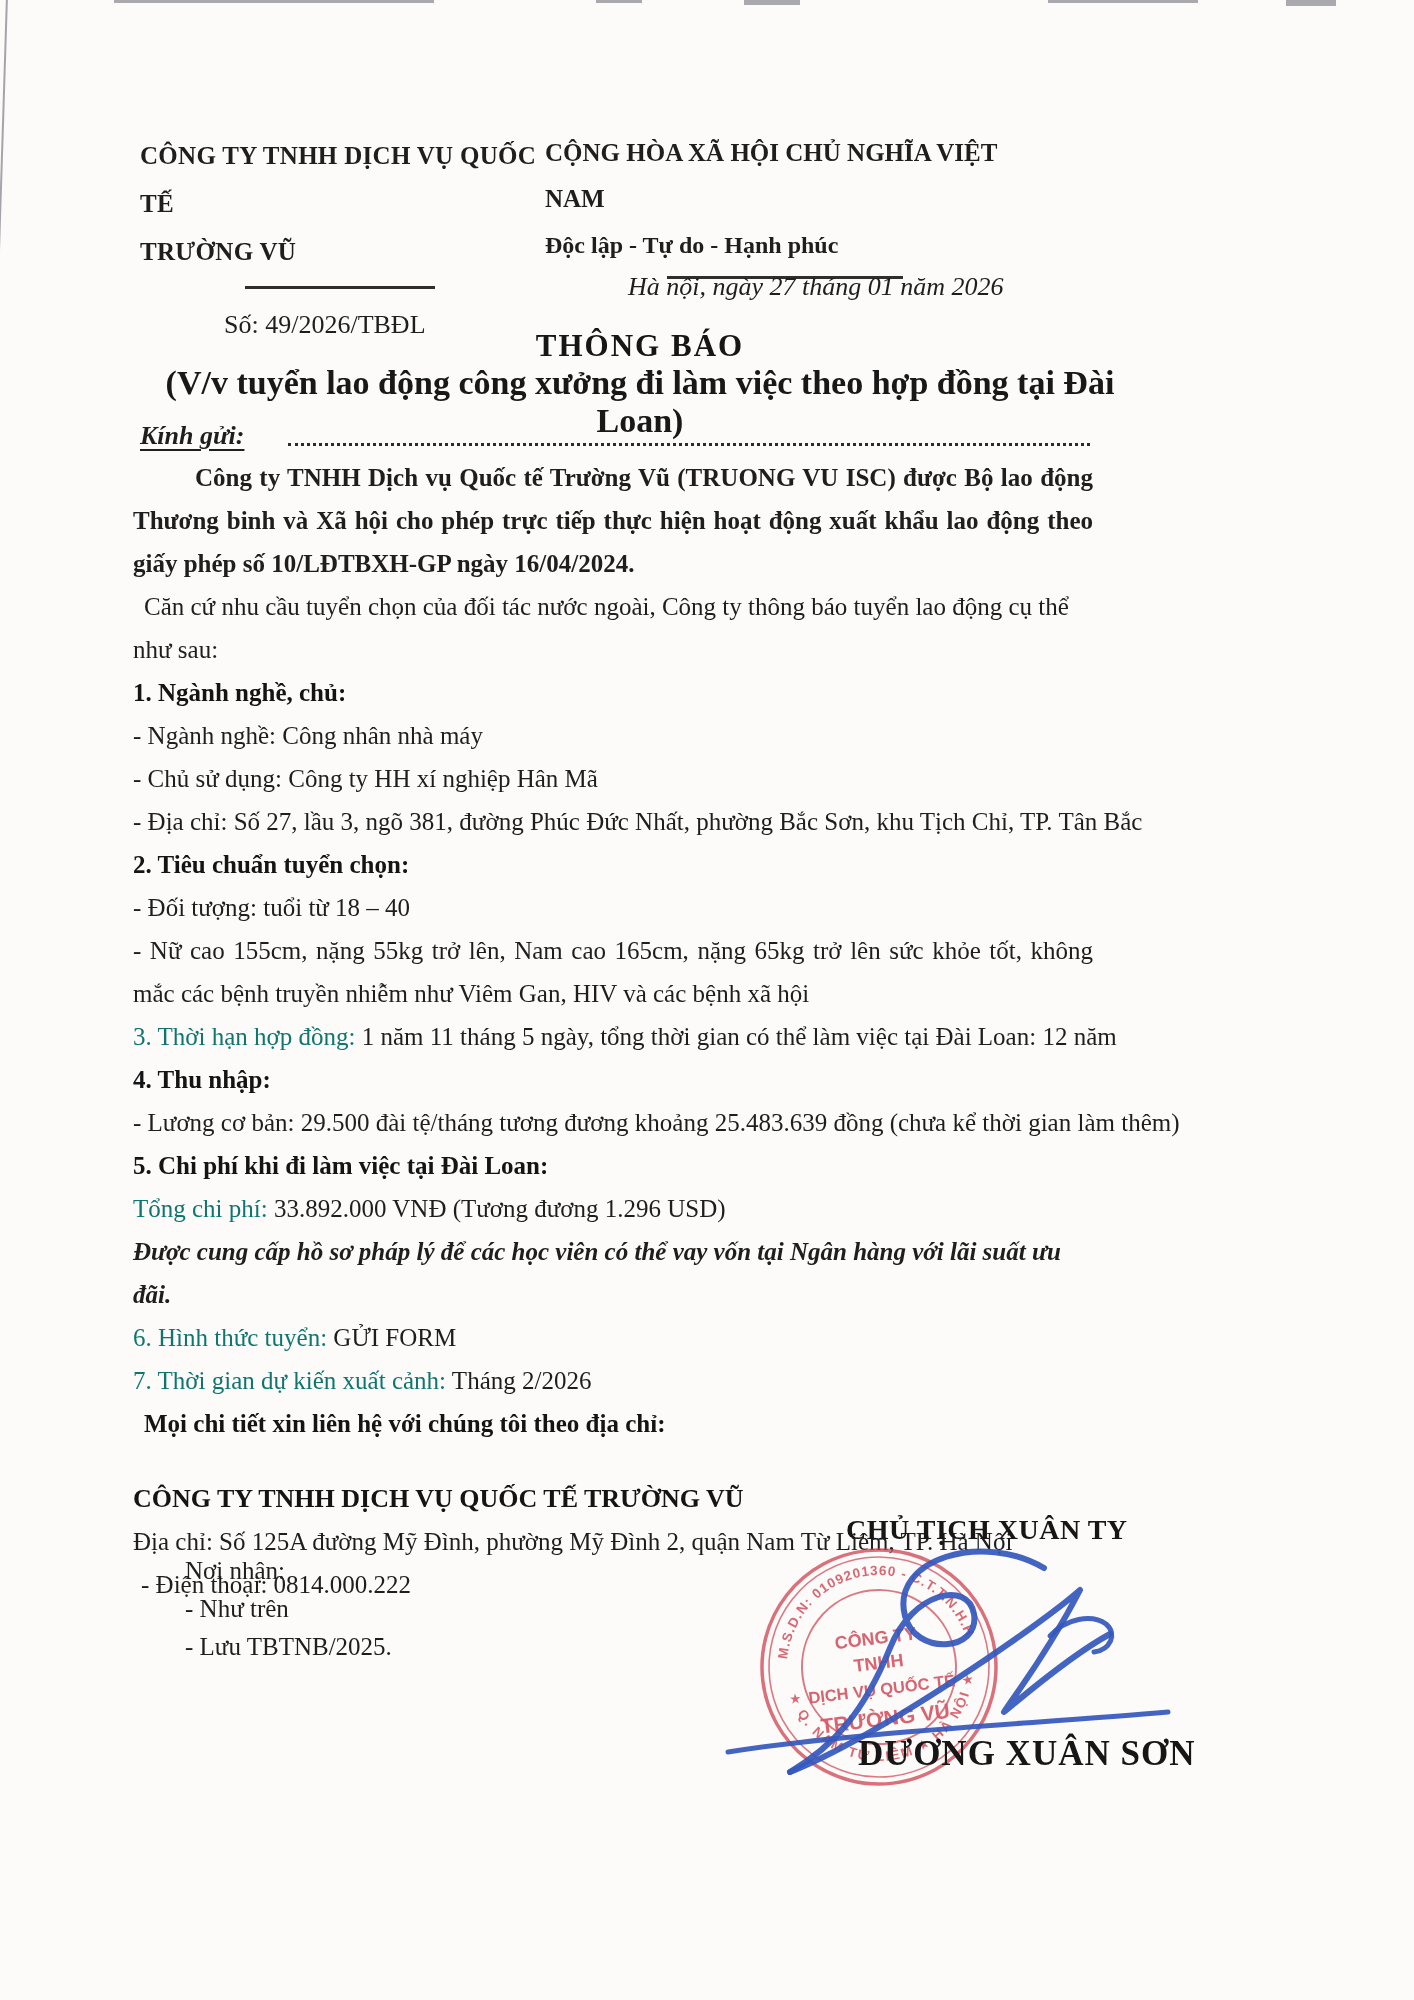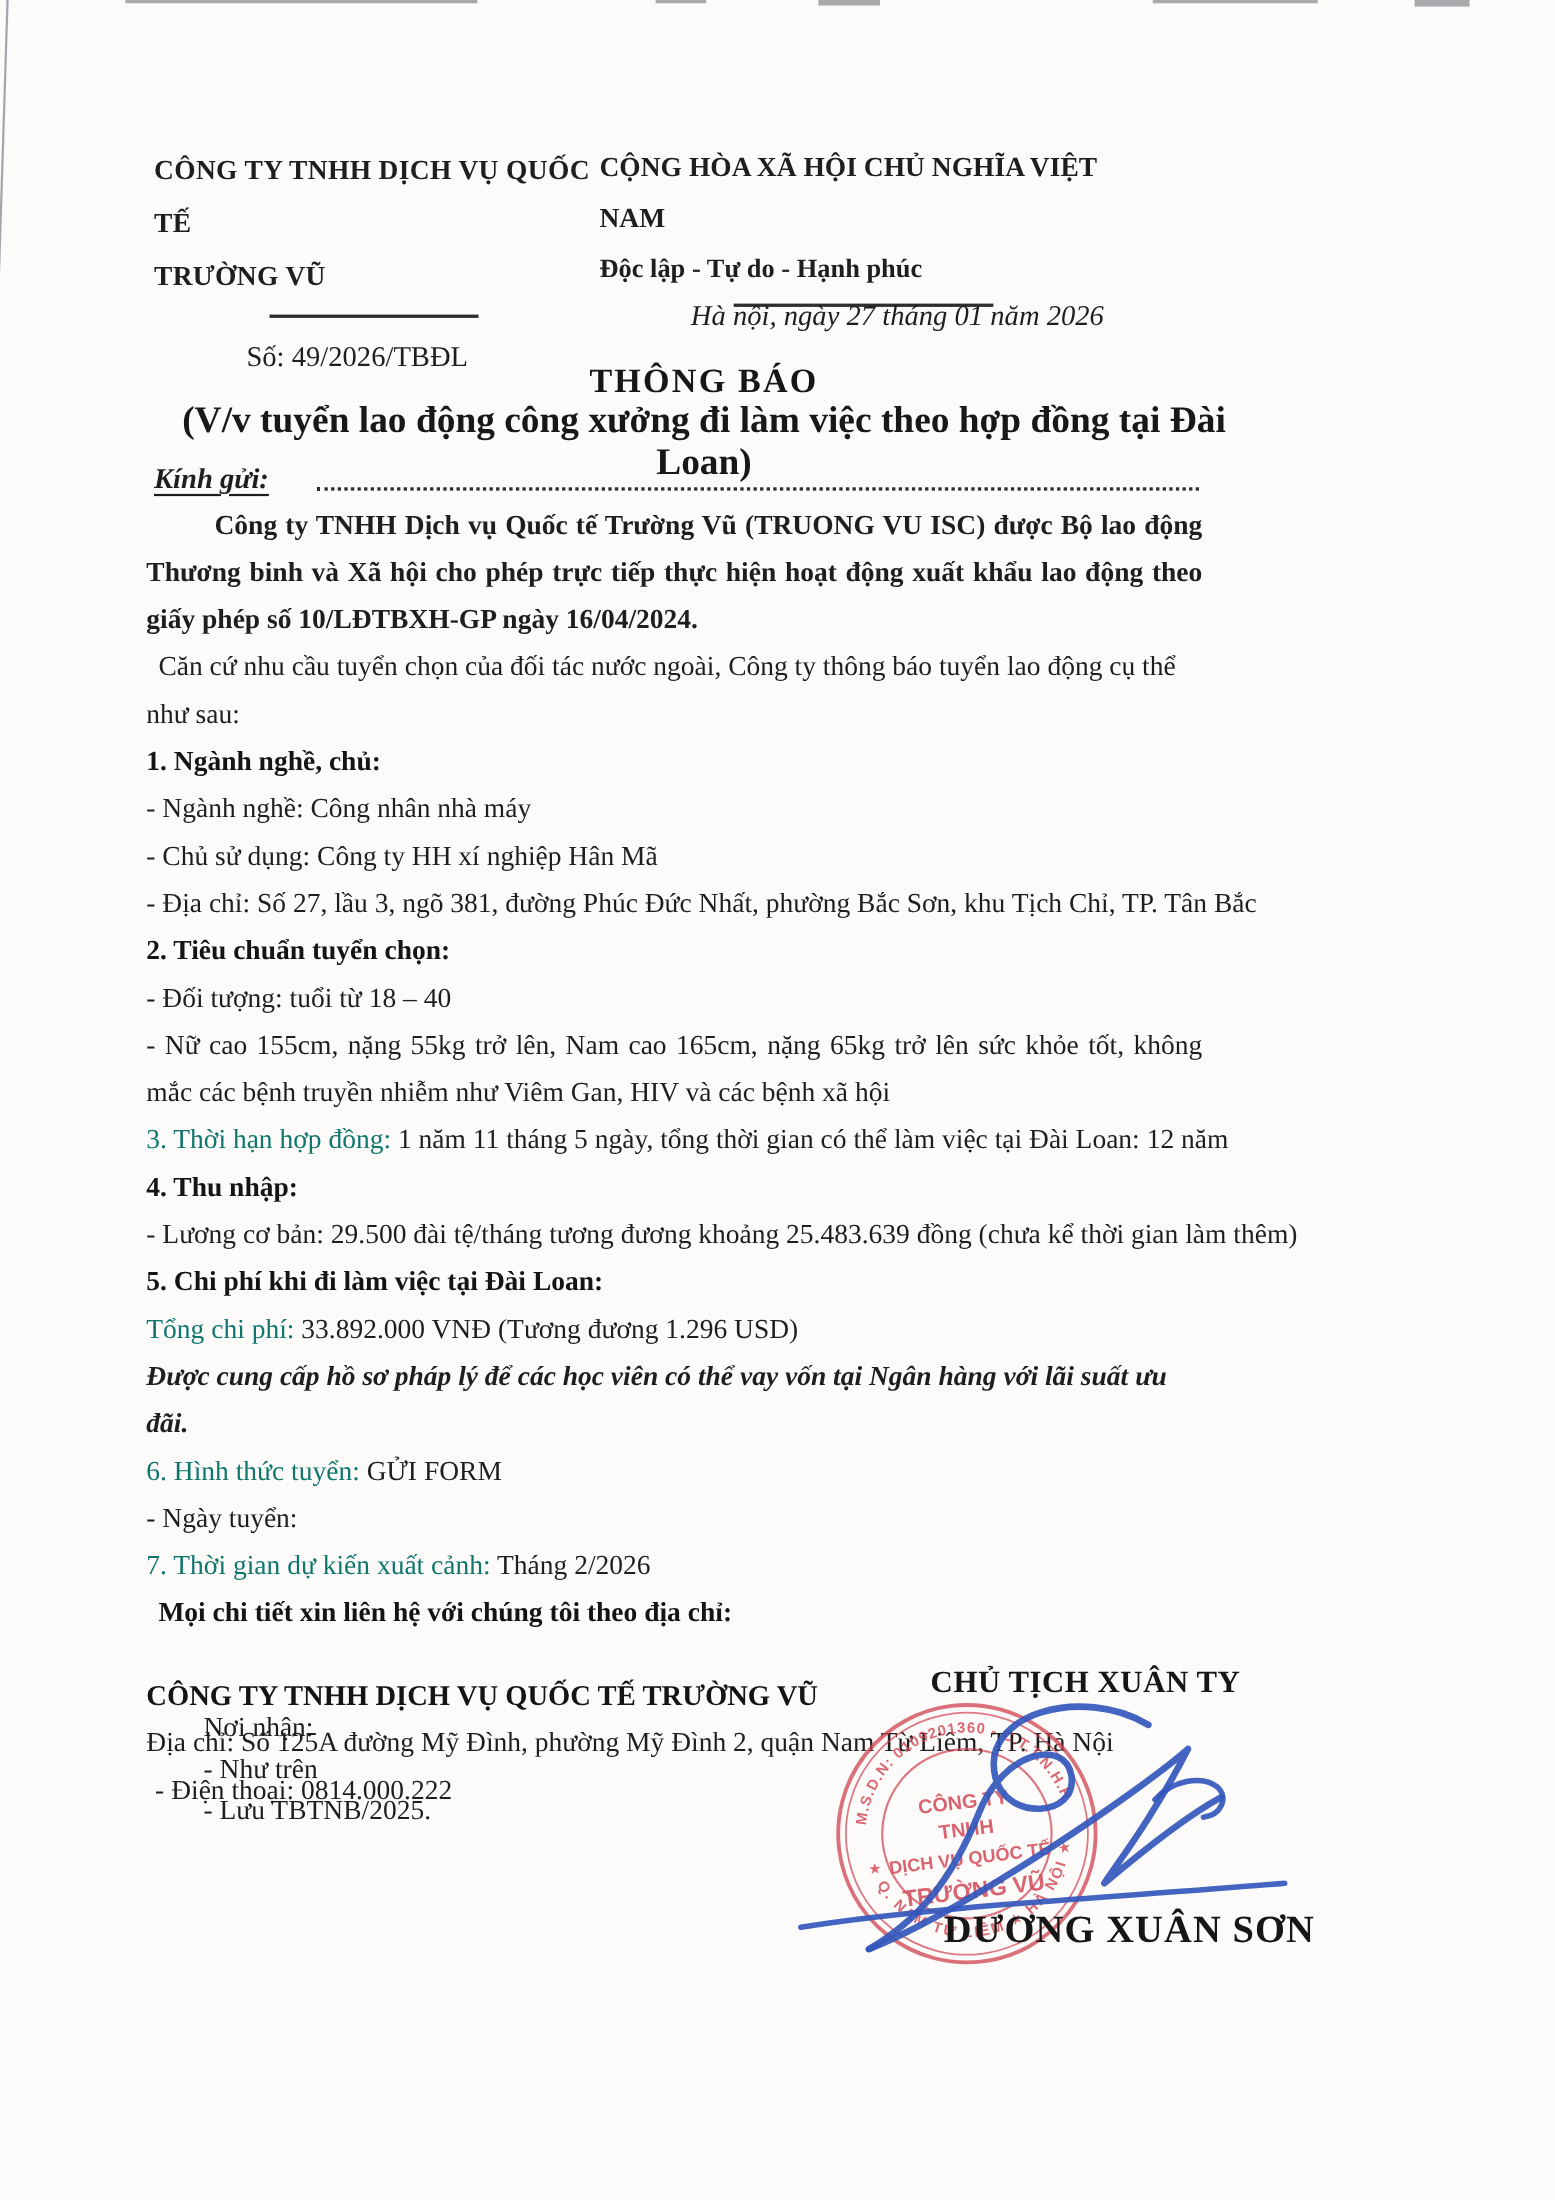--- a/index.html
+++ b/index.html
@@ -101,21 +101,20 @@
   <div class="h">4. Thu nhập:</div>
   <div class="nowrap">- Lương cơ bản: 29.500 đài tệ/tháng tương đương khoảng 25.483.639 đồng (chưa kể thời gian làm thêm)</div>
   <div class="h">5. Chi phí khi đi làm việc tại Đài Loan:</div>
   <div>
     <span class="lbl-b">Tổng chi phí:</span><span> 33.892.000 VNĐ (Tương đương 1.296 USD)</span>
   </div>
   <div class="note-bi">Được cung cấp hồ sơ pháp lý để các học viên có thể vay vốn tại Ngân hàng với lãi suất ưu đãi.</div>
   <div>
     <span class="lbl-b">6. Hình thức tuyển:</span><span> GỬI FORM</span>
   </div>
-  <div>- Ngày tuyển:</div>
   <div>
     <span class="lbl-b">7. Thời gian dự kiến xuất cảnh:</span><span> Tháng 2/2026</span>
   </div>
   <div class="h indent-sm">Mọi chi tiết xin liên hệ với chúng tôi theo địa chỉ:</div>
   <div class="h company-caps">CÔNG TY TNHH DỊCH VỤ QUỐC TẾ TRƯỜNG VŨ</div>
   <div>Địa chỉ: Số 125A đường Mỹ Đình, phường Mỹ Đình 2, quận Nam Từ Liêm, TP. Hà Nội</div>
   <div class="pad-l">- Điện thoại: 0814.000.222</div>
 </div>
 
 <div class="abs recipients">

